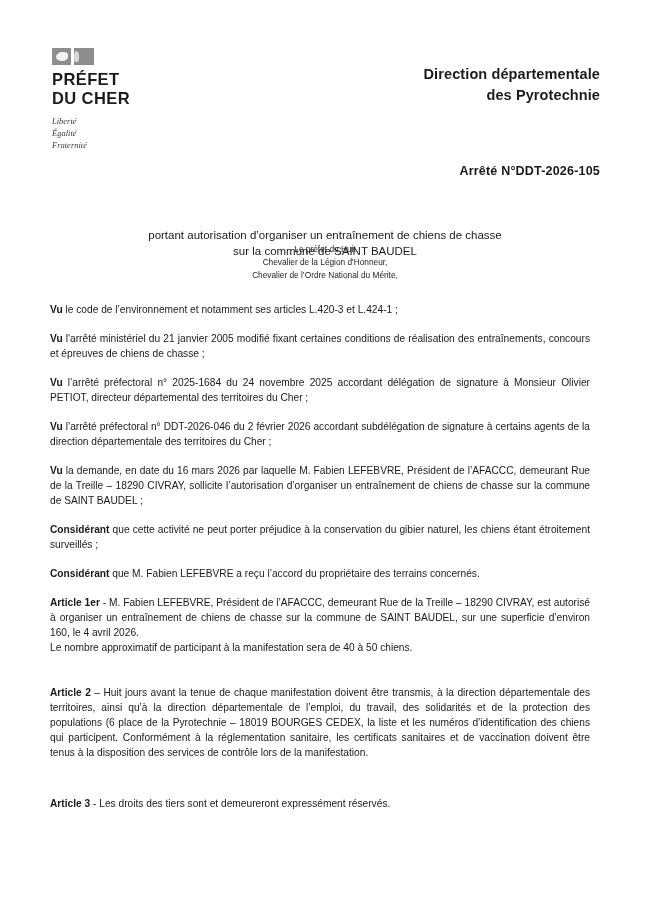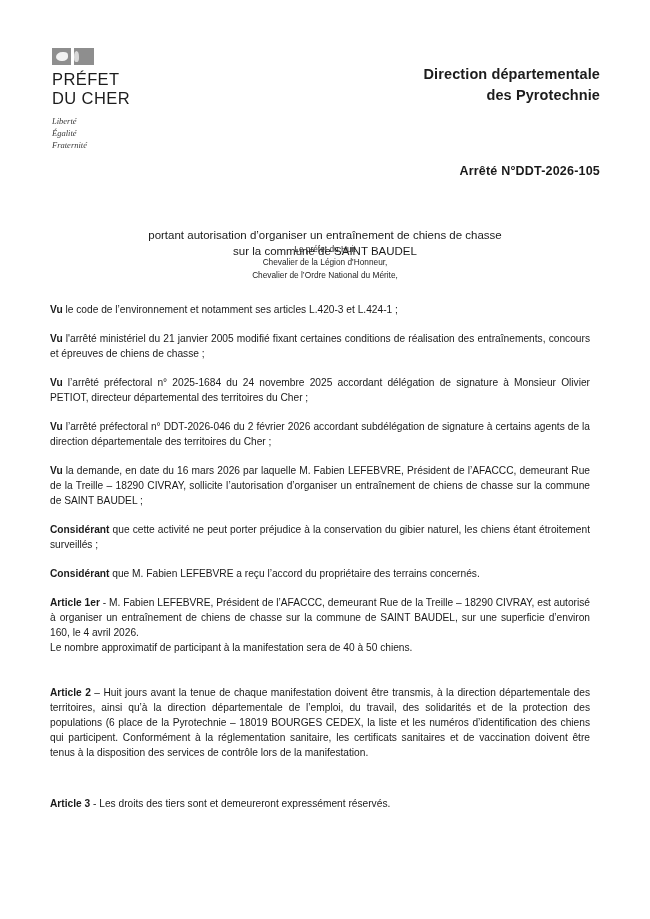--- a/index.html
+++ b/index.html
@@ -59,21 +59,21 @@
     position: absolute;
     left: 22px;
     top: 3px;
     width: 5px;
     height: 11px;
     background: #d9d9d9;
     border-radius: 50% 50% 40% 40%;
   }
   .prefet-line {
     font-size: 16.5px;
-    font-weight: 400;
+    font-weight: 700;
     letter-spacing: 0.4px;
     line-height: 1.18;
     color: #1c1c1c;
   }
   .motto {
     margin-top: 6px;
     font-family: "Liberation Serif", serif;
     font-style: italic;
     font-size: 8.5px;
     line-height: 1.42;

